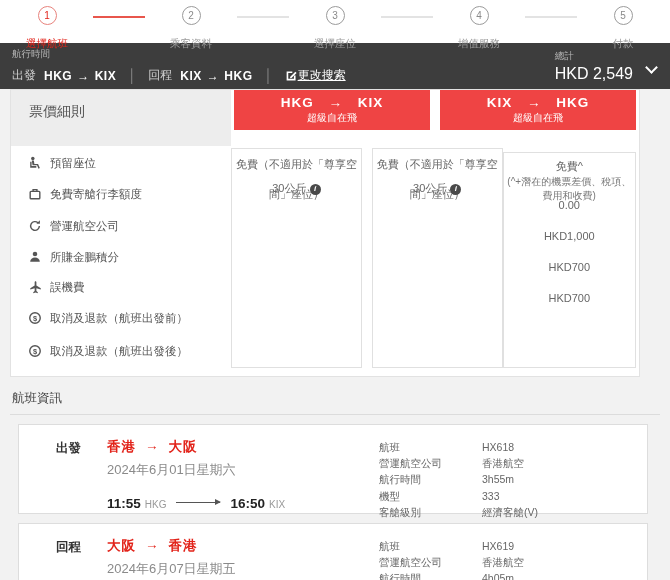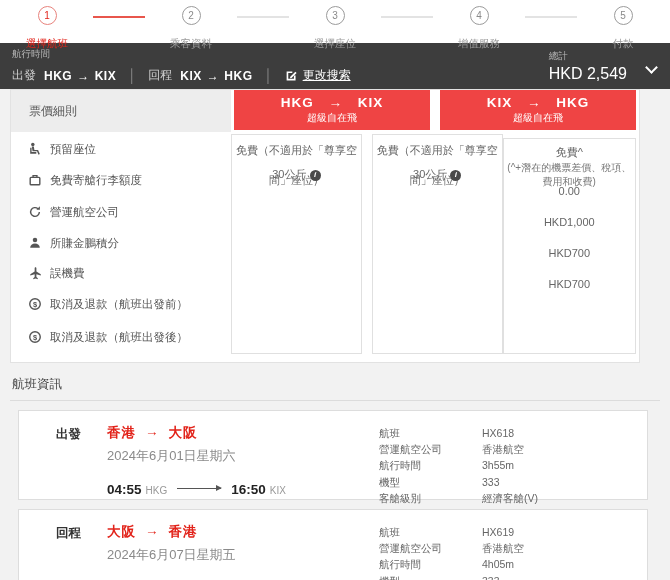--- a/index.html
+++ b/index.html
@@ -18,32 +18,32 @@
   .connector.red { background:#e8564c; }
 
   
   .summary-bar { background:#3d3d3d; height:46px; display:flex; justify-content:space-between; padding:5px 14px 5px 12px; }
   .sb-left { display:flex; flex-direction:column; justify-content:space-between; }
   .sb-overview { font-size:9.5px; color:#b5b5b5; }
   .sb-row { display:flex; align-items:center; font-size:12px; color:#fff; }
   .sb-dim { color:#cfcfcf; margin-right:8px; }
   .sb-code { font-weight:bold; letter-spacing:0.5px; }
   .sb-sep { color:#8a8a8a; margin:0 12px; font-size:13px; }
-  .sb-edit { display:flex; align-items:center; gap:5px; cursor:pointer; }
+  .sb-edit { display:flex; align-items:center; cursor:pointer; }
   .sb-edit-label { text-decoration:underline; color:#fff; font-size:12px; }
-  .sb-right { display:flex; align-items:center; gap:20px; cursor:pointer; }
+  .sb-right { display:flex; align-items:center; gap:14px; cursor:pointer; }
   .sb-total { display:flex; flex-direction:column; align-items:flex-start; }
   .sb-total-label { font-size:9.5px; color:#b5b5b5; margin-bottom:2px; }
   .sb-total-value { font-size:16px; color:#fff; }
   .chevron-down { width:9px; height:9px; border-right:2.5px solid #fff; border-bottom:2.5px solid #fff; transform:rotate(45deg); margin-top:2px; }
 
   
   .fare-panel { background:#fff; border:1px solid #e2e2e2; margin-left:10px; width:630px; }
   .fare-header { display:flex; }
-  .fare-title-cell { width:220px; background:#ededed; font-size:12px; color:#555; padding-left:18px; line-height:42px; height:42px; }
+  .fare-title-cell { width:220px; background:#ededed; font-size:14px; color:#555; padding-left:18px; line-height:42px; height:56px; }
   .fare-col-header { flex:1; background:#ef4444; color:#fff; text-align:center; padding-top:5px; height:40px; margin-top:0; }
   .fare-col-header .route { font-size:13.5px; font-weight:bold; letter-spacing:1px; }
   .fare-col-header .fare-name { font-size:10px; margin-top:1px; }
   .hgap { width:10px; } .hgap-s { width:3px; } .hgap-e { width:3px; }
   .fare-body { display:flex; padding-bottom:8px; }
   .fare-labels { width:220px; padding-left:17px; padding-top:2px; }
   .fare-label-row { display:flex; align-items:center; gap:8px; font-size:11.5px; color:#555; }
   .fare-label-row svg { flex:0 0 auto; }
   .h30{height:30px} .h32{height:32px} .h34{height:34px}
   .fare-values { flex:1; padding-right:3px; display:flex; }
@@ -251,21 +251,21 @@
   <div class="flight-card">
     <div class="fc-direction">出發</div>
     <div class="fc-mid">
       <div class="fc-route">
         <span>香港</span>
         <span>→</span>
         <span>大阪</span>
       </div>
       <div class="fc-date">2024年6月01日星期六</div>
       <div class="fc-times">
-        <span class="fc-time">04:55</span>
+        <span class="fc-time">11:55</span>
         <span class="fc-code">HKG</span>
         <span class="long-arrow"></span>
         <span class="fc-time">16:50</span>
         <span class="fc-code">KIX</span>
       </div>
     </div>
     <div class="fc-details">
       <div class="fc-detail-row">
         <span class="fc-detail-label">航班</span>
         <span>HX618</span>

